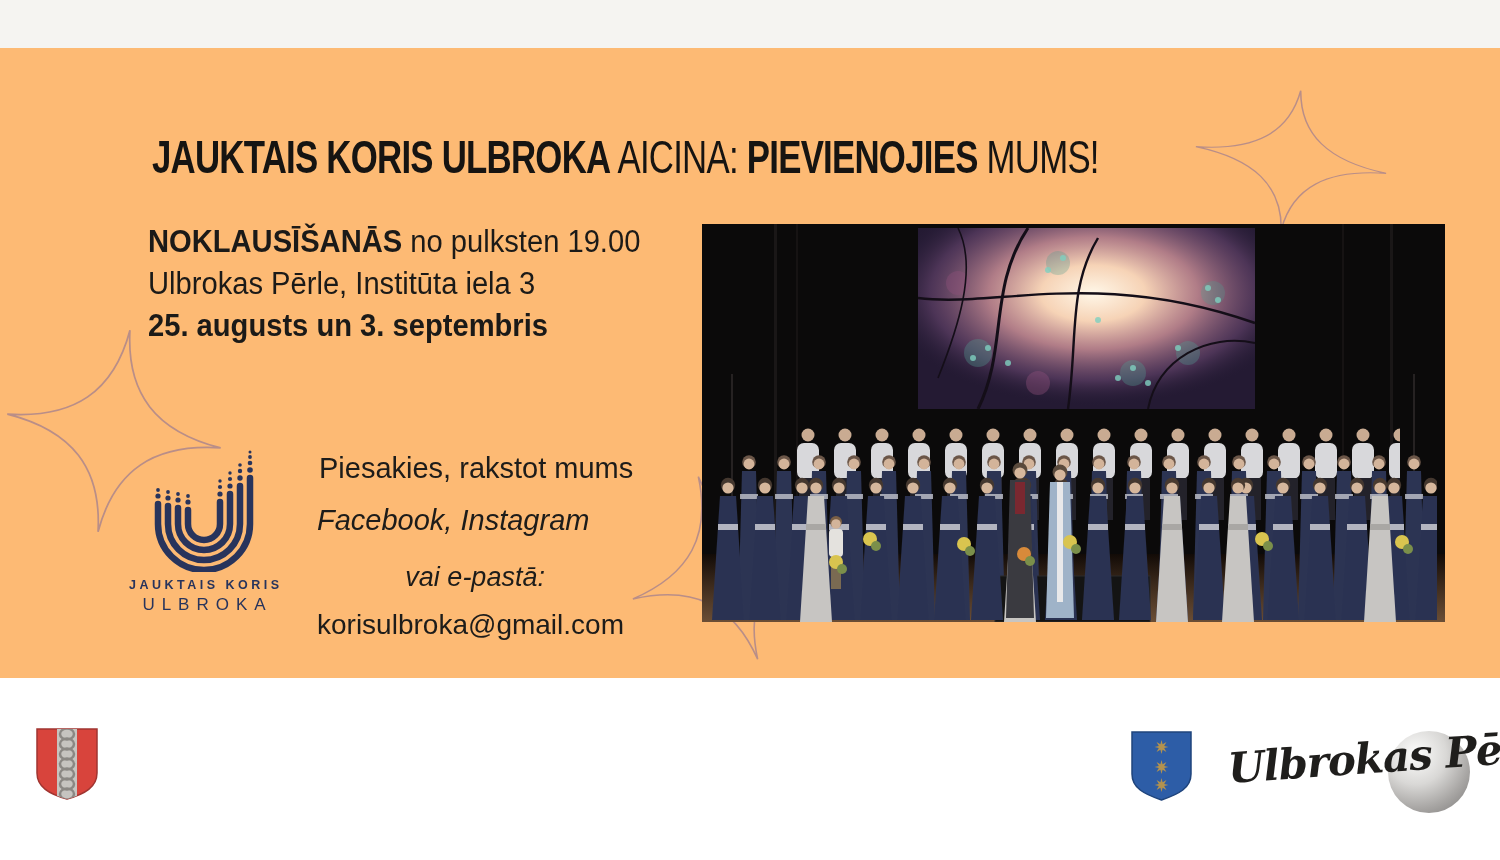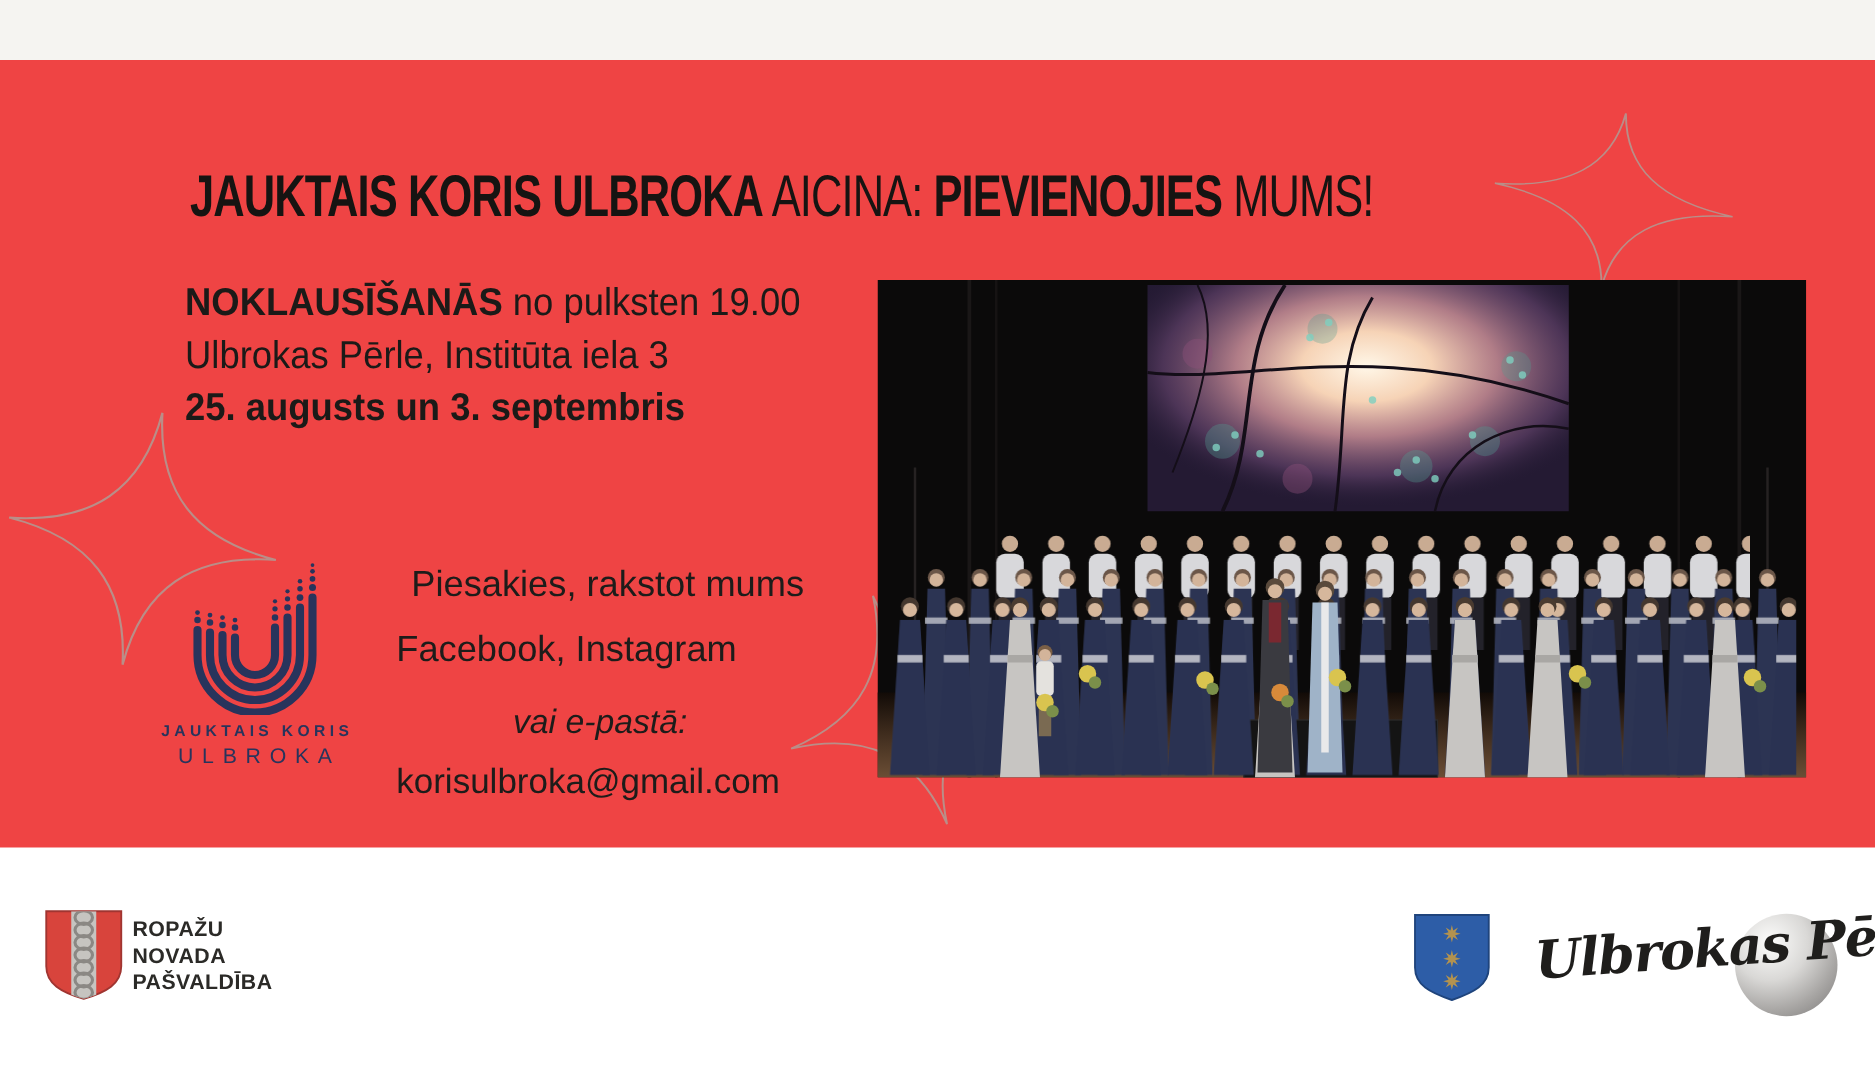--- a/index.html
+++ b/index.html
@@ -1,36 +1,36 @@
 <!DOCTYPE html>
 <html><head>
 <meta charset="utf-8">
 <style>
   html,body{margin:0;padding:0;}
   .poster{position:relative;width:1500px;height:860px;overflow:hidden;
-          background:#ef4444;font-family:"Liberation Sans",sans-serif;color:#1b1a18;}
+          background:#fdba74;font-family:"Liberation Sans",sans-serif;color:#1b1a18;}
   .strip-top{position:absolute;left:0;top:0;width:1500px;height:48px;background:#f5f4f1;}
   .strip-bottom{position:absolute;left:0;top:678px;width:1500px;height:182px;background:#ffffff;}
   .stars-layer{position:absolute;left:0;top:0;z-index:1;}
   .z2{position:absolute;z-index:2;}
 
   
   .title{left:152px;top:132px;margin:0;font-size:47px;line-height:1.05;white-space:nowrap;
          font-weight:400;color:#161412;letter-spacing:-1px;
          transform:scaleX(0.74);transform-origin:left top;}
   .title .b,.b{font-weight:700;}
 
   
   .details{left:148px;top:221px;font-size:31px;line-height:42px;color:#1b1a18;
            transform:scaleX(0.94);transform-origin:left top;white-space:nowrap;}
 
   
   .contact{left:317px;top:452px;font-size:29px;color:#1d1c1a;}
-  .contact .c1{margin:0 0 19px 12px;}
-  .contact .c2{margin:0 0 25px 0;}
+  .contact .c1{margin:0 0 19px 2px;}
+  .contact .c2{margin:0 0 25px 0;font-style:italic;}
   .contact .c3{margin:0 0 16px 0;font-style:italic;font-size:27px;text-align:center;}
   .contact .c4{margin:0;font-size:28px;}
 
   
   .choirlogo{left:130px;top:448px;width:148px;display:flex;flex-direction:column;align-items:center;}
   .choirlogo .t1{margin-top:6px;font-size:12.5px;font-weight:700;letter-spacing:3.5px;color:#28345c;white-space:nowrap;text-indent:3.5px;}
   .choirlogo .t2{margin-top:3px;font-size:17px;font-weight:400;letter-spacing:7px;color:#28345c;white-space:nowrap;text-indent:7px;}
 
   
   .photo{left:702px;top:224px;display:block;}
@@ -280,25 +280,20 @@
         <ellipse cx="32" cy="7" rx="7" ry="5.5"></ellipse>
           <ellipse cx="32" cy="17" rx="7" ry="5.5"></ellipse>
         <ellipse cx="32" cy="27" rx="7" ry="5.5"></ellipse>
           <ellipse cx="32" cy="37" rx="7" ry="5.5"></ellipse>
         <ellipse cx="32" cy="47" rx="7" ry="5.5"></ellipse>
           <ellipse cx="32" cy="57" rx="7" ry="5.5"></ellipse>
         <ellipse cx="32" cy="67" rx="7" ry="5.5"></ellipse>
       </g>
     </g>
   </svg>
-  <div class="muni-text z2">
-    <div>ROPAŽU</div>
-    <div>NOVADA</div>
-    <div>PAŠVALDĪBA</div>
-  </div>
 
   <svg class="venue-shield z2" width="63" height="72" viewBox="0 0 63 72">
     <defs>
       <polygon id="star8" points="7,0 2.68,1.11 4.95,4.95 1.11,2.68 0,7 -1.11,2.68 -4.95,4.95 -2.68,1.11 -7,0 -2.68,-1.11 -4.95,-4.95 -1.11,-2.68 0,-7 1.11,-2.68 4.95,-4.95 2.68,-1.11"></polygon>
     </defs>
     <path d="M2,2 H61 V44 C61,58 49,64 31.5,70 C14,64 2,58 2,44 Z" fill="#2d5da7" stroke="#1f447c" stroke-width="1.5"></path>
     <use href="#star8" transform="translate(31.5,17)" fill="#b2924f"></use>
     <use href="#star8" transform="translate(31.5,37)" fill="#b2924f"></use>
     <use href="#star8" transform="translate(31.5,55)" fill="#b2924f"></use>
   </svg>

